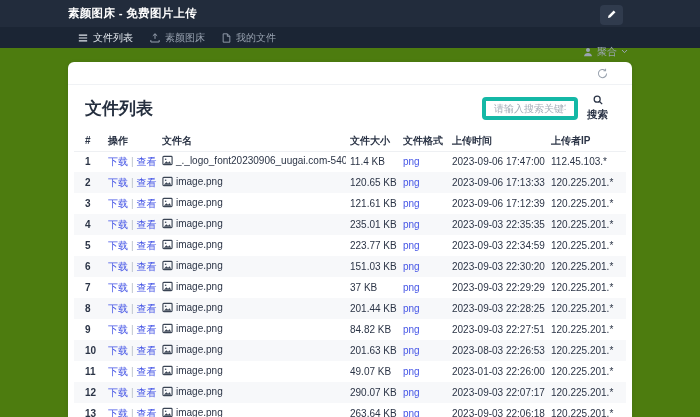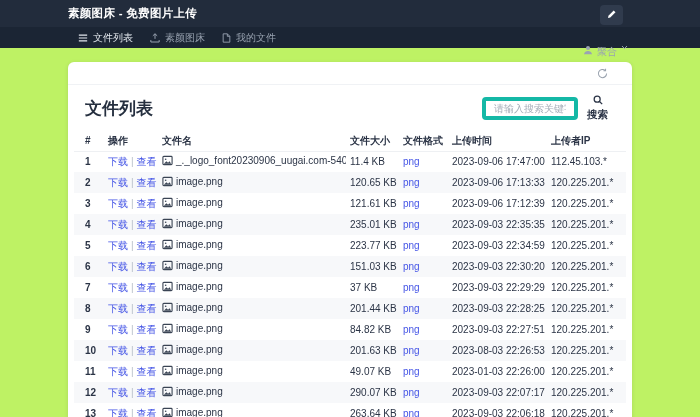--- a/index.html
+++ b/index.html
@@ -1,34 +1,34 @@
 <!DOCTYPE html>
 <html><head>
 <meta charset="utf-8">
 <style>
   * { margin:0; padding:0; box-sizing:border-box; }
   html,body { width:700px; height:417px; }
   body { font-family:"Liberation Sans", sans-serif; background:#eceef2; overflow:hidden; }
 
-  .screen { width:700px; height:417px; overflow:hidden; background:#bef264; }
+  .screen { width:700px; height:417px; overflow:hidden; background:#4d7c0f; }
 
   
   .topbar { height:27px; background:#222c3c; }
   .topbar-inner { width:564px; margin:0 auto; height:100%; display:flex; align-items:center; justify-content:space-between; }
   .app-title { color:#ffffff; font-size:11.5px; font-weight:bold; letter-spacing:.3px; }
   .theme-btn { width:23px; height:20px; background:#303b4d; border:none; border-radius:4px;
                display:flex; align-items:center; justify-content:center; cursor:pointer; margin-right:9px; margin-top:2px; }
 
   
   .navbar { height:21px; background:#1b2534; }
   .navbar-inner { width:564px; margin:0 auto; height:100%; display:flex; align-items:center; justify-content:space-between; }
   .nav-items { display:flex; align-items:center; gap:17px; padding-left:10px; }
   .nav-item { display:flex; align-items:center; gap:5px; font-size:10px; color:#97a1af; cursor:pointer; background:none; border:none; font-family:inherit; }
   .nav-item.active { color:#e3e8ee; }
-  .nav-user { display:flex; align-items:flex-start; gap:4px; font-size:10px; color:#9aa4b2; cursor:pointer; background:none; border:none; font-family:inherit; margin-right:4px;margin-top:28px; }
+  .nav-user { display:flex; align-items:center; gap:4px; font-size:10px; color:#9aa4b2; cursor:pointer; background:none; border:none; font-family:inherit; margin-right:4px;margin-top:28px; }
 
   
   .page { padding-top:14px; }
   .card { width:564px; margin:0 auto; background:#ffffff; border-radius:6px; box-shadow:0 1px 4px rgba(25,35,55,.12); }
   .card-strip { height:23px; display:flex; align-items:center; justify-content:flex-end; padding:0 24px; border-bottom:1px solid #f0f2f5; }
   .refresh-btn { background:none; border:none; cursor:pointer; display:flex; align-items:center; color:#98a1ad; }
 
   .card-header { display:flex; align-items:center; justify-content:space-between; padding:10px 24px 9px 17px; }
   .card-title { font-size:17px; font-weight:bold; color:#252f3f; }
   .search-area { display:flex; align-items:center; gap:9px; }

